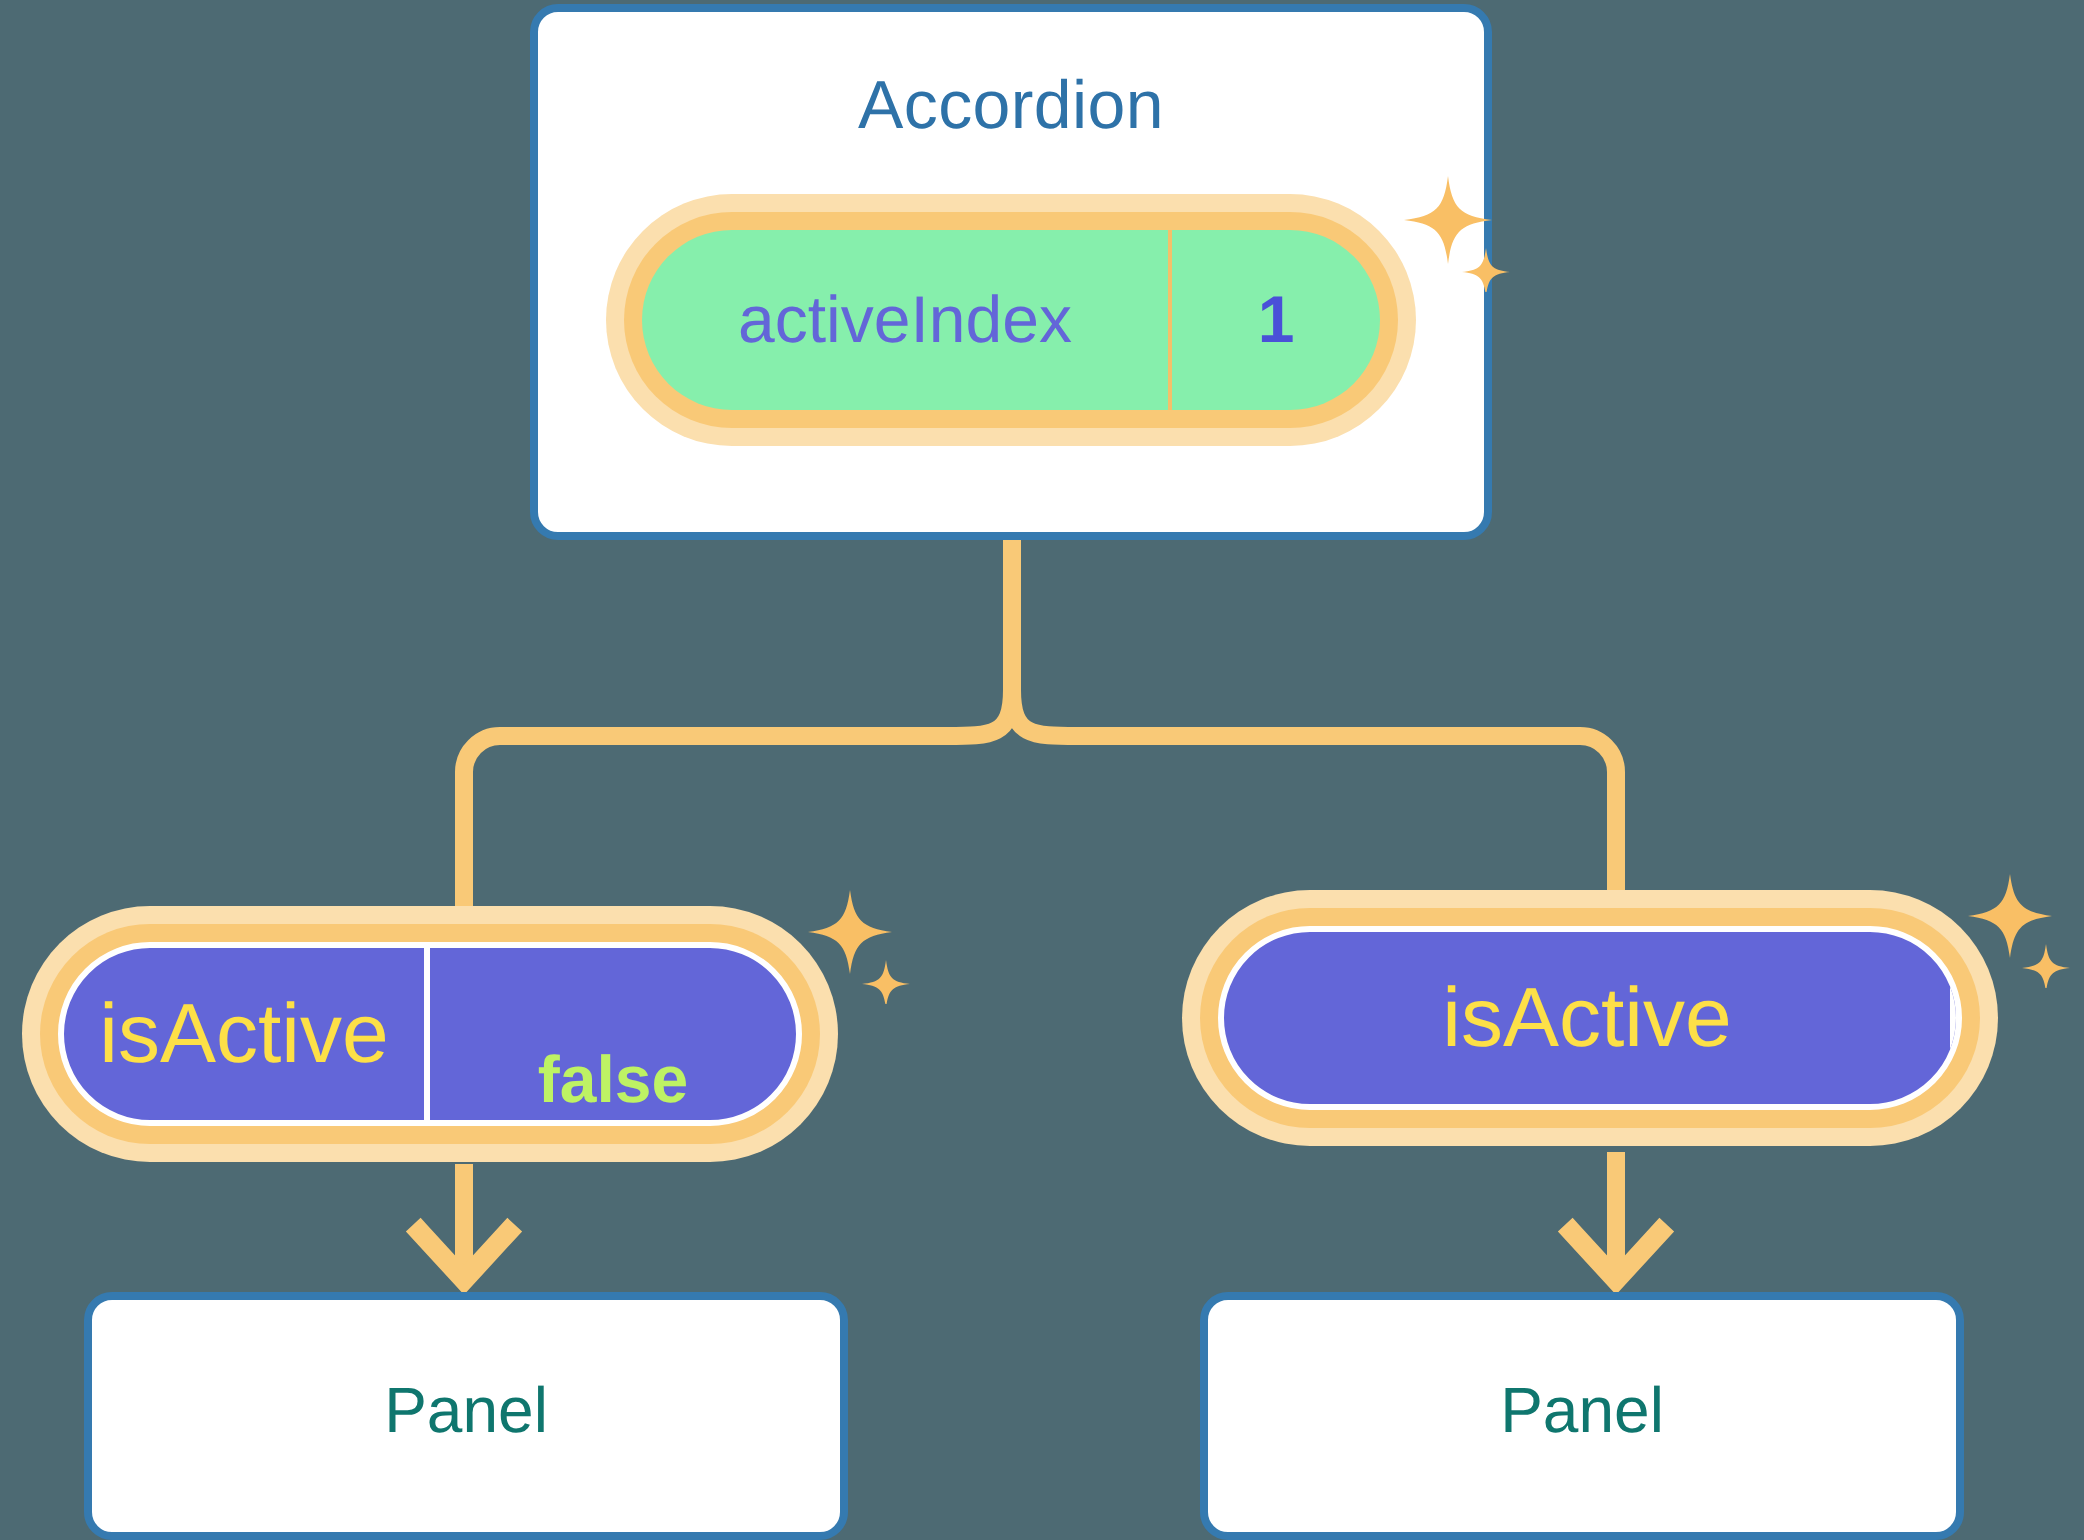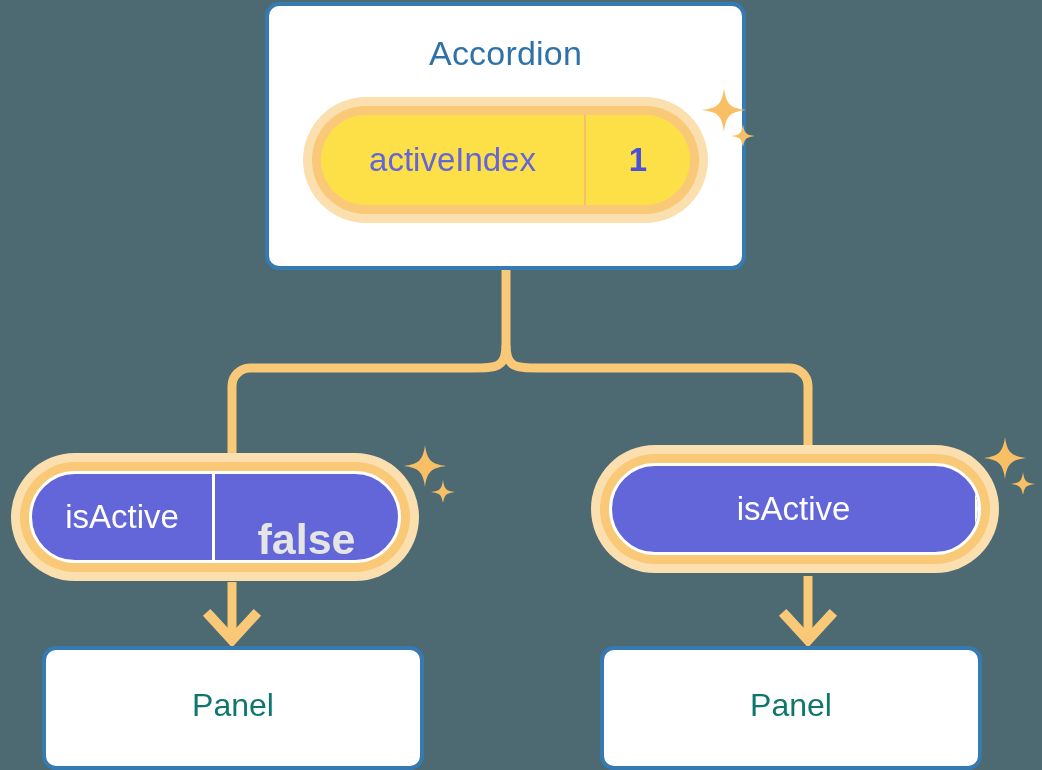--- a/index.html
+++ b/index.html
@@ -98,21 +98,21 @@
     box-sizing: border-box;
   }
 
   
   #pill-root {
     left: 312px;
     top: 106px;
     width: 387px;
     height: 108px;
   }
-  #pill-root .pill-inner { background: #fde047; }
+  #pill-root .pill-inner { background: #86efac; }
   #pill-root .pill-key {
     flex: 0 0 265px;
     color: #6366d8;
     font-size: 33px;
     border-right: 2px solid #f5c06a;
   }
   #pill-root .pill-val {
     flex: 1 1 auto;
     color: #4a50d8;
     font-size: 33px;
@@ -123,28 +123,28 @@
   .pill-purple {
     width: 390px;
     height: 110px;
   }
   .pill-purple .pill-inner {
     background: #6366d8;
     border: 3px solid #ffffff;
   }
   .pill-purple .pill-key {
     flex: 1 1 50%;
-    color: #ffffff;
-    font-size: 33px;
+    color: #fde047;
+    font-size: 42px;
     border-right: 3px solid #ffffff;
   }
   .pill-purple .pill-val {
     flex: 1 1 50%;
-    color: #e5e5e5;
-    font-size: 43px;
+    color: #bef264;
+    font-size: 33px;
     font-weight: 700;
     margin-top: 45px;
   }
   #pill-left  { left: 20px;  top: 462px; }
   #pill-right { left: 600px; top: 454px; }
 
   
   .sparkle {
     position: absolute;
     z-index: 5;

